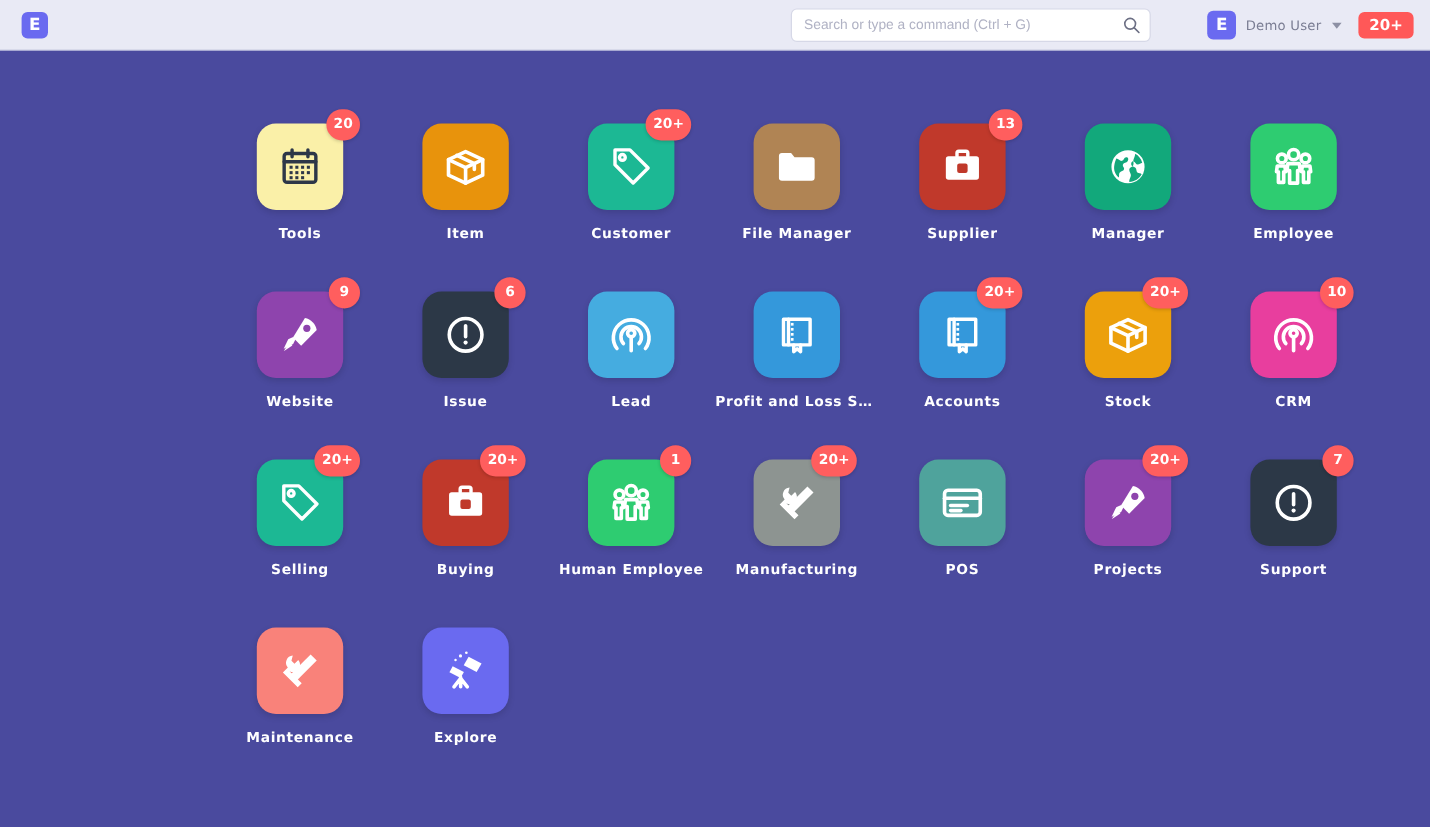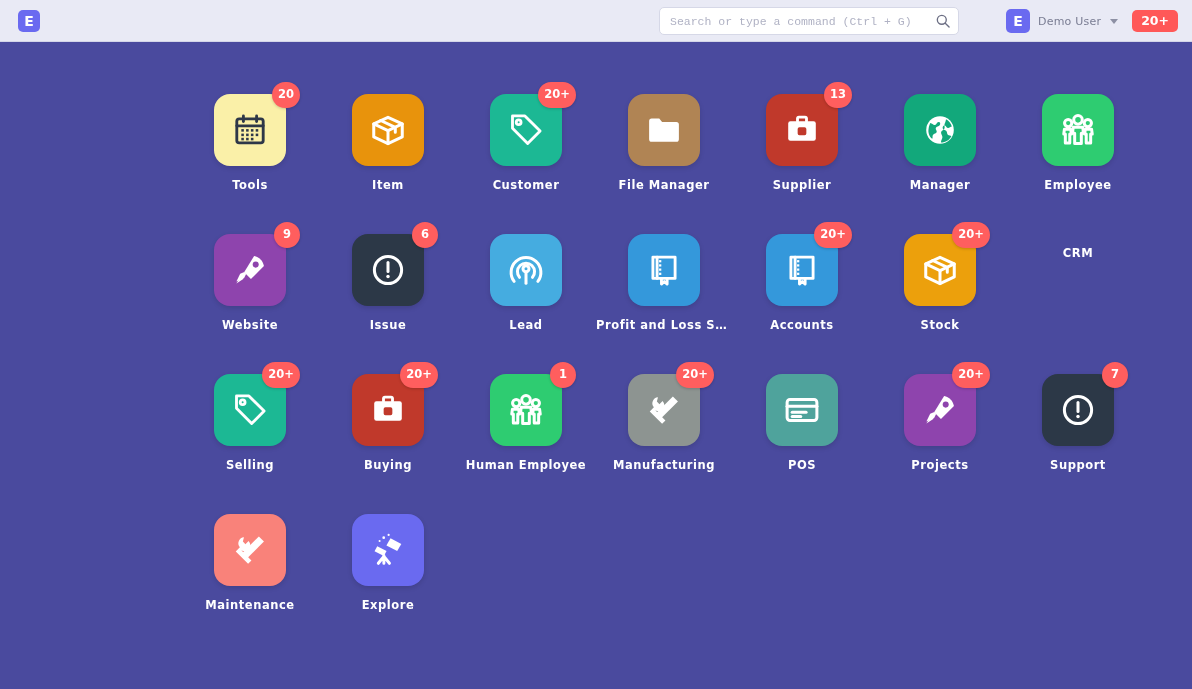--- a/index.html
+++ b/index.html
@@ -44,21 +44,21 @@
     width: 300px; height: 28px;
   }
   .search-input {
     width: 100%; height: 100%;
     border: 1px solid #d6d8e7;
     border-radius: 5px;
     background: #ffffff;
     padding: 0 30px 0 10px;
     font-size: 11.5px;
     color: #41435a;
-    font-family: Liberation Mono, monospace;
+    font-family: Liberation Sans, sans-serif;
     outline: none;
   }
   .search-input::placeholder { color: #b0b2c4; }
   .search-icon {
     position: absolute;
     right: 8px; top: 6px;
     width: 16px; height: 16px;
     pointer-events: none;
   }
   .search-icon svg { display:block; }
@@ -105,21 +105,21 @@
     cursor: pointer;
   }
 
   
   .desk {
     padding: 52px 0 0 0;
     height: 647px;
   }
   .grid {
     width: 1036px;
-    margin: 0 auto;
+    margin: 9px auto;
     padding-left: 103px;
     display: grid;
     grid-template-columns: repeat(7, 138px);
     grid-auto-rows: 140px;
     justify-content: start;
   }
   .tile {
     width: 138px;
     display: flex;
     flex-direction: column;
@@ -383,20 +383,31 @@
               <path d="M3 8.2 L12 12.4 L21 8.2" fill="none" stroke="#ffffff" stroke-width="1.9" stroke-linecap="round" stroke-linejoin="round"></path>
               <path d="M12 12.4 L12 20.6" fill="none" stroke="#ffffff" stroke-width="1.9" stroke-linecap="round" stroke-linejoin="round"></path>
               <path d="M7.4 6 L16.6 10.3 L16.6 13.4" fill="none" stroke="#ffffff" stroke-width="1.9" stroke-linecap="round" stroke-linejoin="round"></path>
             </svg>
           </div>
           <div class="badge">20+</div>
         </div>
         <div class="tile-label">Stock</div>
       </div>
       <div class="tile">
+        <div class="tile-icon-wrap">
+          <div class="tile-icon" style="background: rgb(232, 62, 158);">
+            <svg width="38" height="38" viewBox="0 0 24 24">
+              <path d="M4.5 19.2 A9.4 9.4 0 1 1 19.5 19.2" fill="none" stroke="#ffffff" stroke-width="1.9" stroke-linecap="round" stroke-linejoin="round"></path>
+              <path d="M7.9 16.6 A5.4 5.4 0 1 1 16.1 16.6" fill="none" stroke="#ffffff" stroke-width="1.9" stroke-linecap="round" stroke-linejoin="round"></path>
+              <circle cx="12" cy="11.2" r="1.9" fill="none" stroke="#ffffff" stroke-width="1.9" stroke-linecap="round" stroke-linejoin="round"></circle>
+              <path d="M12 13.2 L12 20.4" fill="none" stroke="#ffffff" stroke-width="1.9" stroke-linecap="round" stroke-linejoin="round"></path>
+            </svg>
+          </div>
+          <div class="badge">10</div>
+        </div>
         <div class="tile-label">CRM</div>
       </div>
       <div class="tile">
         <div class="tile-icon-wrap">
           <div class="tile-icon" style="background: rgb(28, 184, 148);">
             <svg width="36" height="36" viewBox="0 0 24 24">
               <path d="M11.3 2.6 L3 2.6 L3 10.9 L13.1 21 L21.4 12.7 Z" fill="none" stroke="#ffffff" stroke-width="1.9" stroke-linecap="round" stroke-linejoin="round"></path>
               <circle cx="7.1" cy="6.8" r="1.6" fill="none" stroke="#ffffff" stroke-width="1.9" stroke-linecap="round" stroke-linejoin="round"></circle>
             </svg>
           </div>

